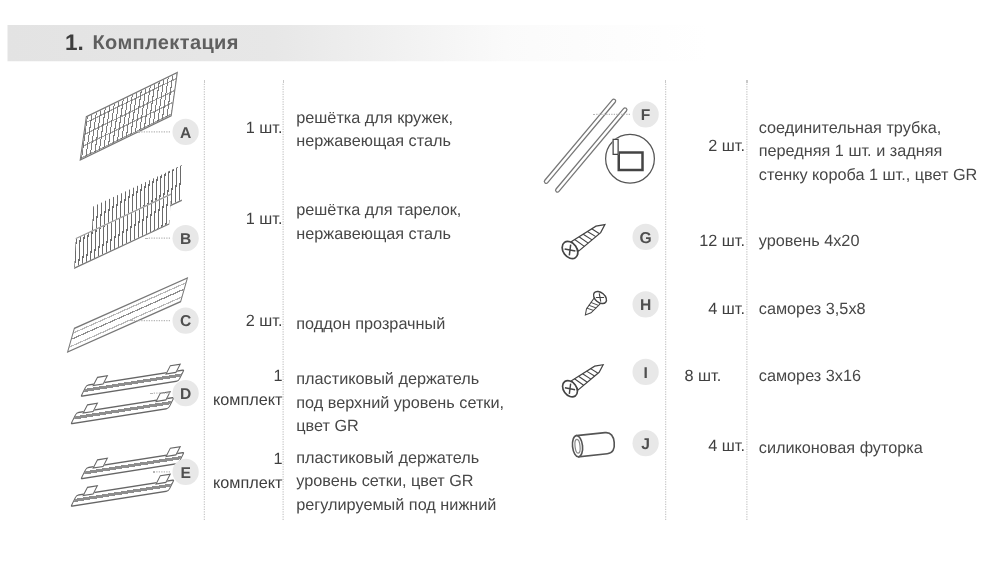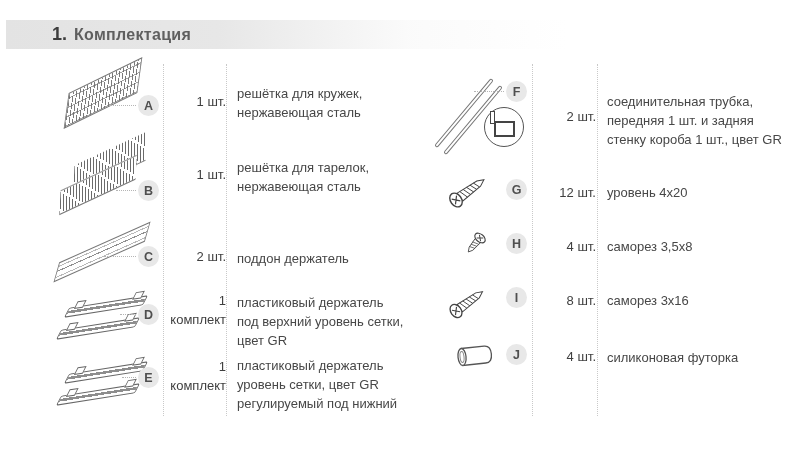--- a/index.html
+++ b/index.html
@@ -106,21 +106,21 @@
     <div>нержавеющая сталь</div>
   </div>
 
   <div class="draw" style="left:44px;top:226px;width:122px;height:58px">
     <div class="tray"></div>
   </div>
   <div class="leader" style="left:104px;top:256px;width:32px"></div>
   <div class="badge" style="left:138px;top:246px">C</div>
   <div class="qty" style="left:164px;top:247px">2 шт.</div>
   <div class="desc" style="left:237px;top:249px">
-    <div>поддон держатель</div>
+    <div>поддон прозрачный</div>
   </div>
 
   <div class="draw" style="left:52px;top:288px;width:100px;height:60px">
     <div class="rail" style="left:14px;top:14px"></div>
     <div class="rail" style="left:6px;top:36px"></div>
   </div>
   <div class="leader" style="left:120px;top:314px;width:16px"></div>
   <div class="badge" style="left:138px;top:304px">D</div>
   <div class="qty" style="left:164px;top:291px">1 комплект</div>
   <div class="desc" style="left:237px;top:293px">
@@ -195,21 +195,21 @@
     <svg width="54" height="48" viewBox="0 0 54 48">
       <g transform="translate(10,35) rotate(-36) scale(0.95)" stroke="#444" fill="#fff">
         <path d="M5,-4.8 L28,-3.2 L34.5,0 L28,3.2 L5,4.8 Z" stroke-width="1"></path>
         <path d="M8,-4.6 L11,4.4 M12,-4.3 L15,4.1 M16,-4 L19,3.8 M20,-3.8 L23,3.5 M24,-3.5 L26.6,3" stroke-width=".9" fill="none"></path>
         <ellipse cx="0" cy="0" rx="5.5" ry="7.5" stroke-width="1.4"></ellipse>
         <path d="M-3,-3.2 L3,3.2 M-3,3.2 L3,-3.2" stroke-width="1.2" fill="none"></path>
       </g>
     </svg>
   </div>
   <div class="badge" style="left:506px;top:287px">I</div>
-  <div class="qty" style="left:534px;top:291px">8 шт.</div>
+  <div class="qty" style="left:515px;top:291px">8 шт.</div>
   <div class="desc" style="left:607px;top:291px">
     <div>саморез 3x16</div>
   </div>
 
   <div class="draw" style="left:454px;top:342px;width:44px;height:28px">
     <svg width="44" height="28" viewBox="0 0 44 28">
       <g transform="rotate(-6 22 14)" stroke="#555" fill="#fff">
         <path d="M8,5 L31,5 C35.5,5 37.5,8 37.5,13.5 C37.5,19 35.5,22 31,22 L8,22 Z" stroke-width="1.3"></path>
         <ellipse cx="8" cy="13.5" rx="4" ry="8.5" stroke-width="1.3"></ellipse>
         <ellipse cx="8" cy="13.5" rx="2" ry="5.5" stroke-width="1" fill="none" stroke="#888"></ellipse>

